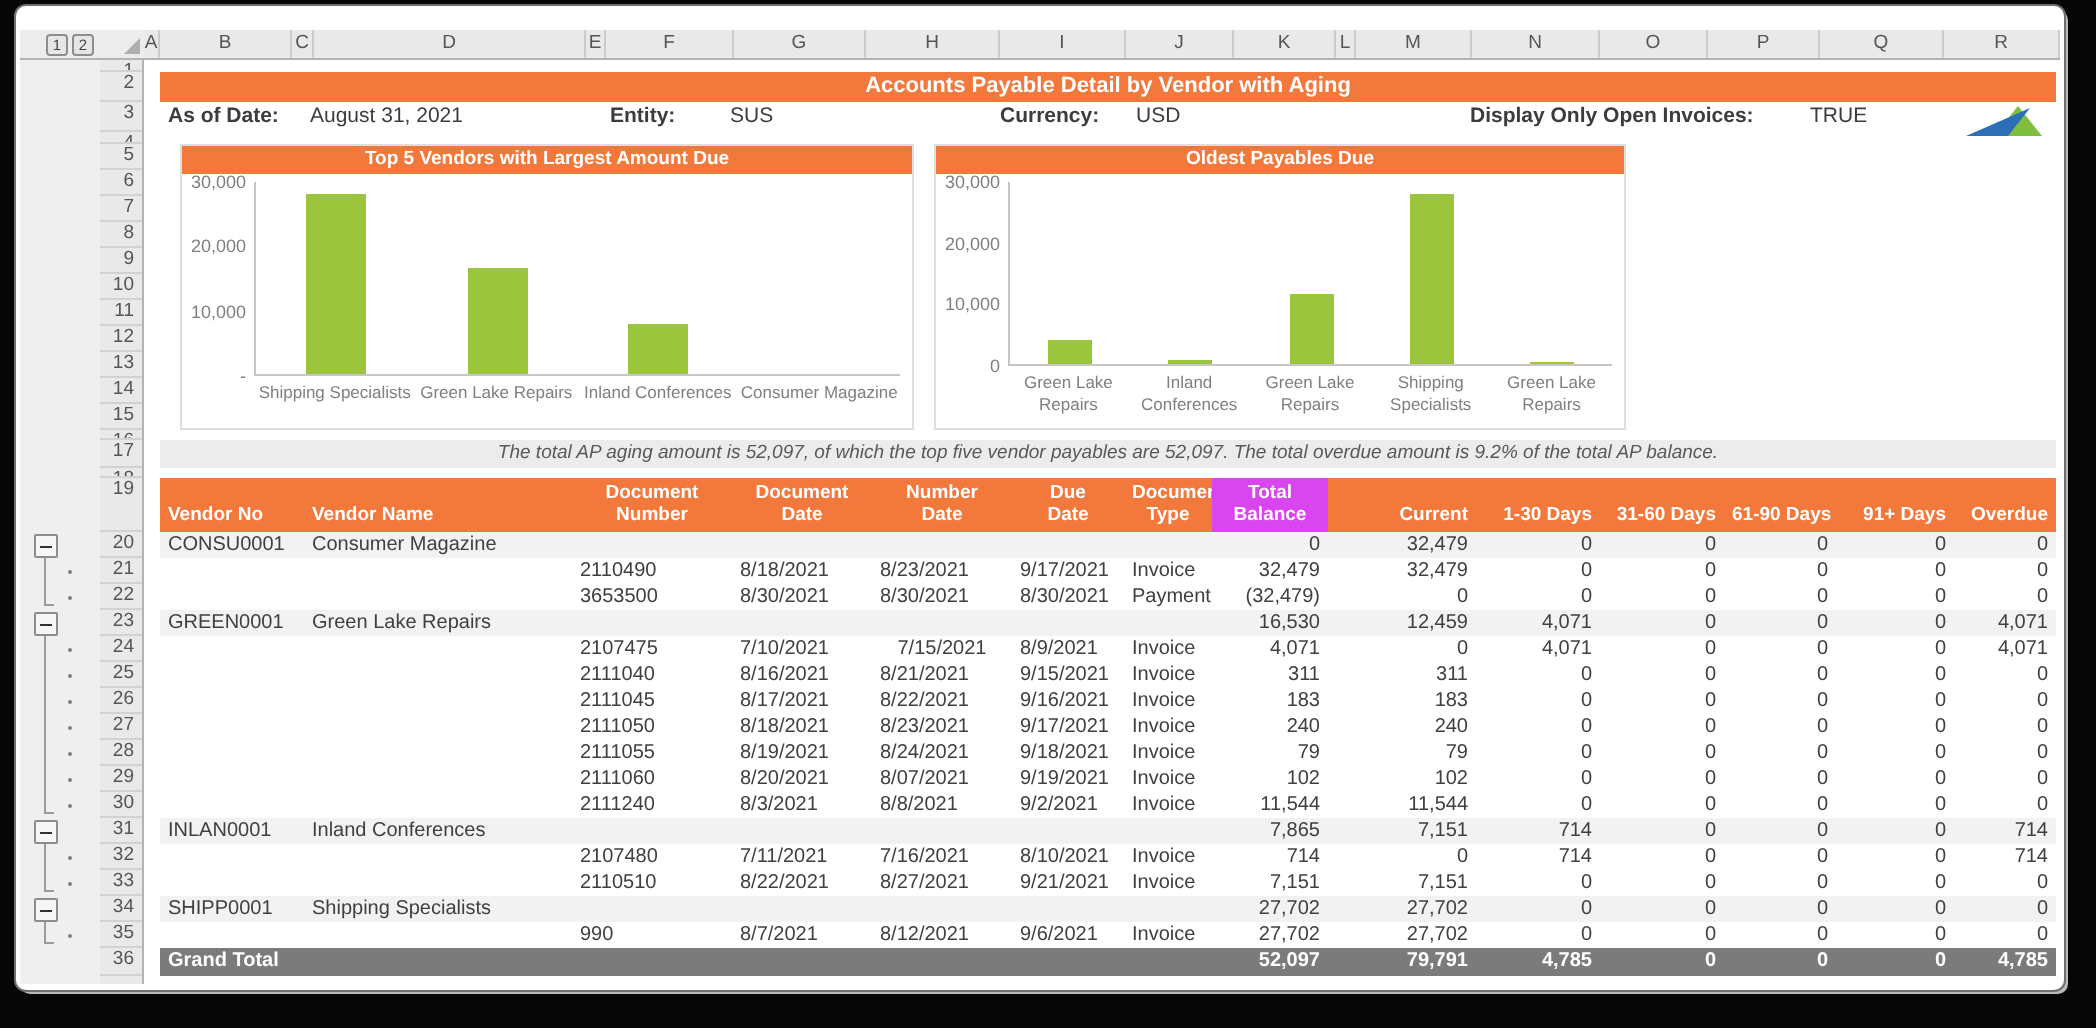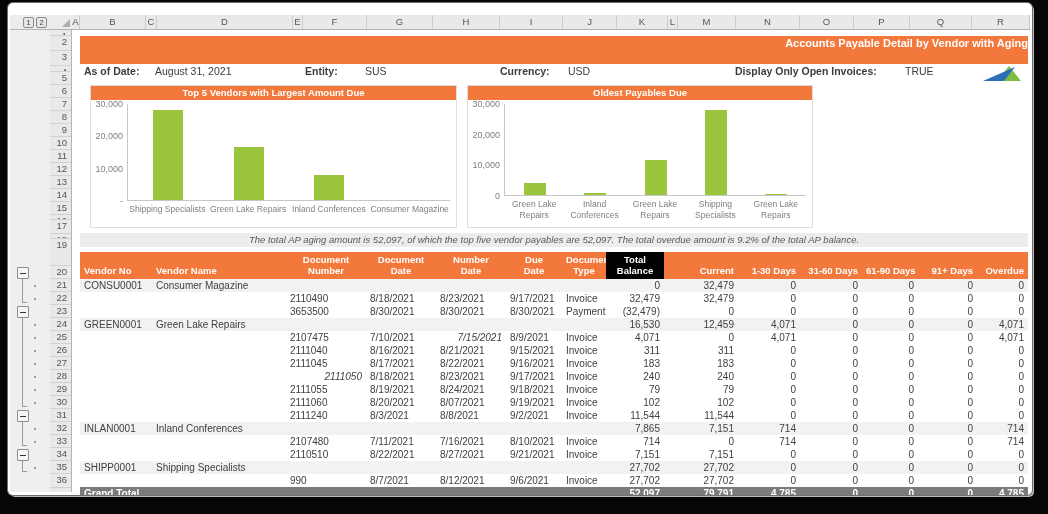--- a/index.html
+++ b/index.html
@@ -27,21 +27,21 @@
   .minusbox span { position:absolute; left:2px; right:2px; top:5px; height:1px; background:#333; }
   .oline { position:absolute; left:12px; width:1px; background:#9a9a9a; }
   .otick { position:absolute; left:12px; width:5px; height:1px; background:#9a9a9a; }
   .odot { position:absolute; left:24px; width:2px; height:2px; border-radius:50%; background:#808080; }
   .row-headers { width:22px; background:#E9E9E9; border-right:1px solid #B3B3B3; flex:none; }
   .rowhdr { font-size:9.5px; color:#555; text-align:right; padding-right:4px;
     border-bottom:1px solid #D2D2D2; overflow:hidden; line-height:12px; }
   .content { flex:1; background:#fff; padding-left:8px; position:relative; }
   .sp6 { height:6px; } .sp5 { height:5px; }
   
-  .titlebar { width:948px; height:28px; line-height:15px; text-align:right;
+  .titlebar { width:948px; height:15px; line-height:15px; text-align:center;
     color:#fff; font-weight:bold; font-size:11px; }
   .inforow { width:948px; height:15px; position:relative; font-size:10.5px; color:#3c3c3c; }
   .inforow .lbl { position:absolute; top:1px; font-weight:bold; }
   .inforow .val { position:absolute; top:1px; }
   .logo { position:absolute; left:903px; top:-2px; }
   
   .charts { width:948px; height:143px; display:flex; }
   .chartbox { height:143px; border:1px solid #DEDEDE; background:#FFFFFF; flex:none; }
   .ctitle { height:14px; line-height:14px; text-align:center; color:#fff; font-weight:bold; font-size:9.5px; }
   .cbody { position:relative; height:128px; }
@@ -310,21 +310,21 @@
                 <div>Date</div>
               </th>
               <th style="text-align: center; background: rgb(242, 120, 60);">
                 <div>Due</div>
                 <div>Date</div>
               </th>
               <th style="text-align: center; background: rgb(242, 120, 60);">
                 <div>Document</div>
                 <div>Type</div>
               </th>
-              <th style="text-align: center; background: #000000;">
+              <th style="text-align: center; background: #d946ef;">
                 <div>Total</div>
                 <div>Balance</div>
               </th>
               <th style="text-align: right; background: rgb(242, 120, 60);">
                 <div>Current</div>
               </th>
               <th style="text-align: right; background: rgb(242, 120, 60);">
                 <div>1-30 Days</div>
               </th>
               <th style="text-align: right; background: rgb(242, 120, 60);">
@@ -404,21 +404,21 @@
               <td style="text-align: right;">0</td>
               <td style="text-align: right;">0</td>
               <td style="text-align: right;">0</td>
               <td style="text-align: right;">4,071</td>
             </tr>
             <tr class="detail">
               <td style="text-align: left;"></td>
               <td style="text-align: left;"></td>
               <td style="text-align: left;">2107475</td>
               <td style="text-align: left;">7/10/2021</td>
-              <td style="text-align: right; font-style: italic;">7/15/2021</td>
+              <td style="text-align: center;">7/15/2021</td>
               <td style="text-align: left;">8/9/2021</td>
               <td style="text-align: left;">Invoice</td>
               <td style="text-align: right;">4,071</td>
               <td style="text-align: right;">0</td>
               <td style="text-align: right;">4,071</td>
               <td style="text-align: right;">0</td>
               <td style="text-align: right;">0</td>
               <td style="text-align: right;">0</td>
               <td style="text-align: right;">4,071</td>
             </tr>
@@ -450,21 +450,21 @@
               <td style="text-align: right;">183</td>
               <td style="text-align: right;">0</td>
               <td style="text-align: right;">0</td>
               <td style="text-align: right;">0</td>
               <td style="text-align: right;">0</td>
               <td style="text-align: right;">0</td>
             </tr>
             <tr class="detail">
               <td style="text-align: left;"></td>
               <td style="text-align: left;"></td>
-              <td style="text-align: right; font-style: italic;">2111050</td>
+              <td style="text-align: left;">2111050</td>
               <td style="text-align: left;">8/18/2021</td>
               <td style="text-align: left;">8/23/2021</td>
               <td style="text-align: left;">9/17/2021</td>
               <td style="text-align: left;">Invoice</td>
               <td style="text-align: right;">240</td>
               <td style="text-align: right;">240</td>
               <td style="text-align: right;">0</td>
               <td style="text-align: right;">0</td>
               <td style="text-align: right;">0</td>
               <td style="text-align: right;">0</td>

